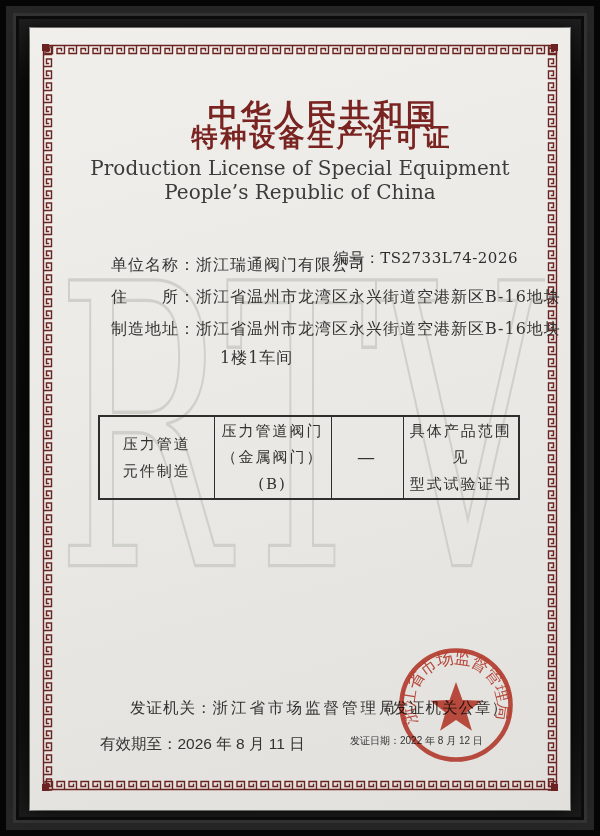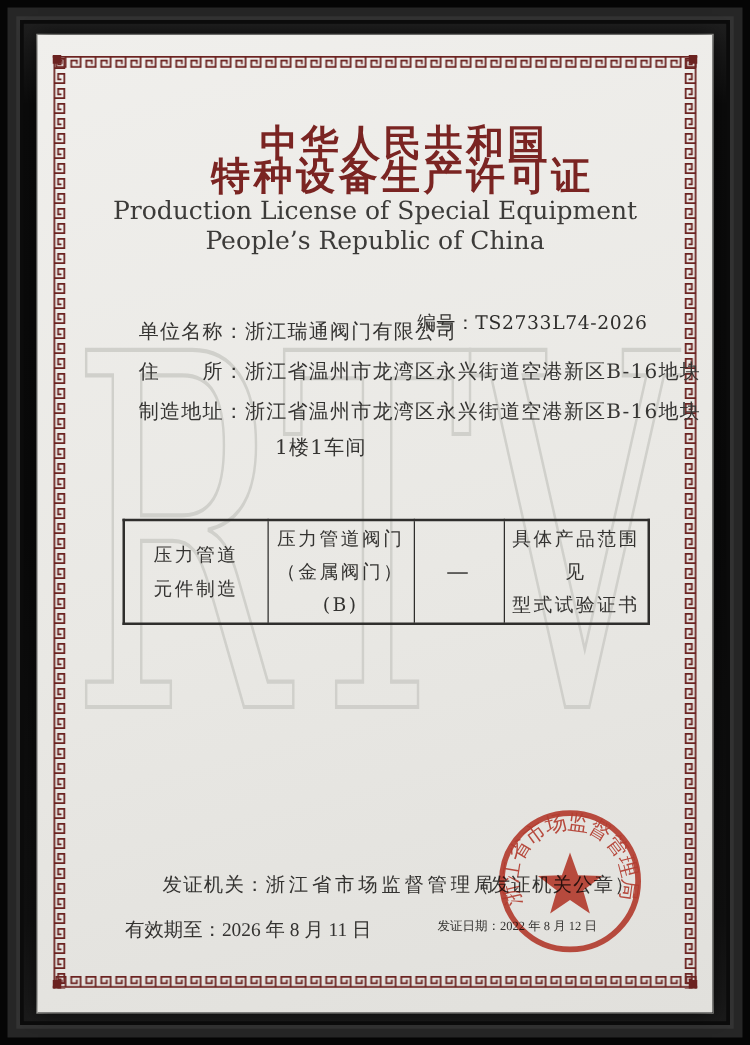--- a/index.html
+++ b/index.html
@@ -21,21 +21,21 @@
 
   .meander { position:absolute; left:12px; top:16px; z-index:1; }
 
   .watermark { position:absolute; left:25px; top:238px; z-index:0; opacity:.85; }
 
   .content-layer { position:absolute; inset:0; z-index:2; }
 
   .title-cn { position:absolute; left:0; width:100%; text-align:center;
               color:#7a2422; font-weight:700; letter-spacing:3px; }
   .t1 { top:67px;  font-size:30px;padding-left:47px; }
-  .t2 { top:92px;  font-size:31px;padding-left:44px; }
+  .t2 { top:92px;  font-size:26px;padding-left:44px; }
 
   .title-en { position:absolute; left:0; width:100%; text-align:center;
               color:#3c3b39; font-size:20px; }
   .e1 { top:128px; }
   .e2 { top:152px; }
 
   .serial { position:absolute; top:183px; right:52px; font-size:15px;
             color:#2e2d2b; letter-spacing:.5px;margin-top:38px; }
 
   .fields { position:absolute; left:70px; top:227px; font-size:16px; color:#353432;margin-left:11px; }
@@ -55,21 +55,21 @@
   .lic-table th { height:24px; }
   .lic-table td { height:83px; white-space:pre-line; line-height:1.75;
                   vertical-align:middle; }
   .dash-cell { font-size:18px; letter-spacing:0; }
 
   .issuer-row { position:absolute; left:70px; top:670px; font-size:15.5px;
                 color:#343331; letter-spacing:1px;margin-left:30px; }
   .issuer-value { letter-spacing:3px; }
   .seal-note { position:absolute; left:312px; top:670px; font-size:15.5px;
                color:#343331; letter-spacing:1px;padding-left:34px; }
-  .sans-date { font-family:Liberation Serif, serif; }
+  .sans-date { font-family:Liberation Sans, sans-serif; }
   .valid-row { position:absolute; left:70px;  top:706px; font-size:15.5px; color:#343331; }
   .issue-row { position:absolute; left:320px; top:706px; font-size:10px; color:#343331; }
 
   .seal { position:absolute; left:364px; top:615px; width:124px; height:124px;
           z-index:3; mix-blend-mode:multiply; opacity:.95; }
 </style>
 </head>
 <body>
 
 <div class="stage">

